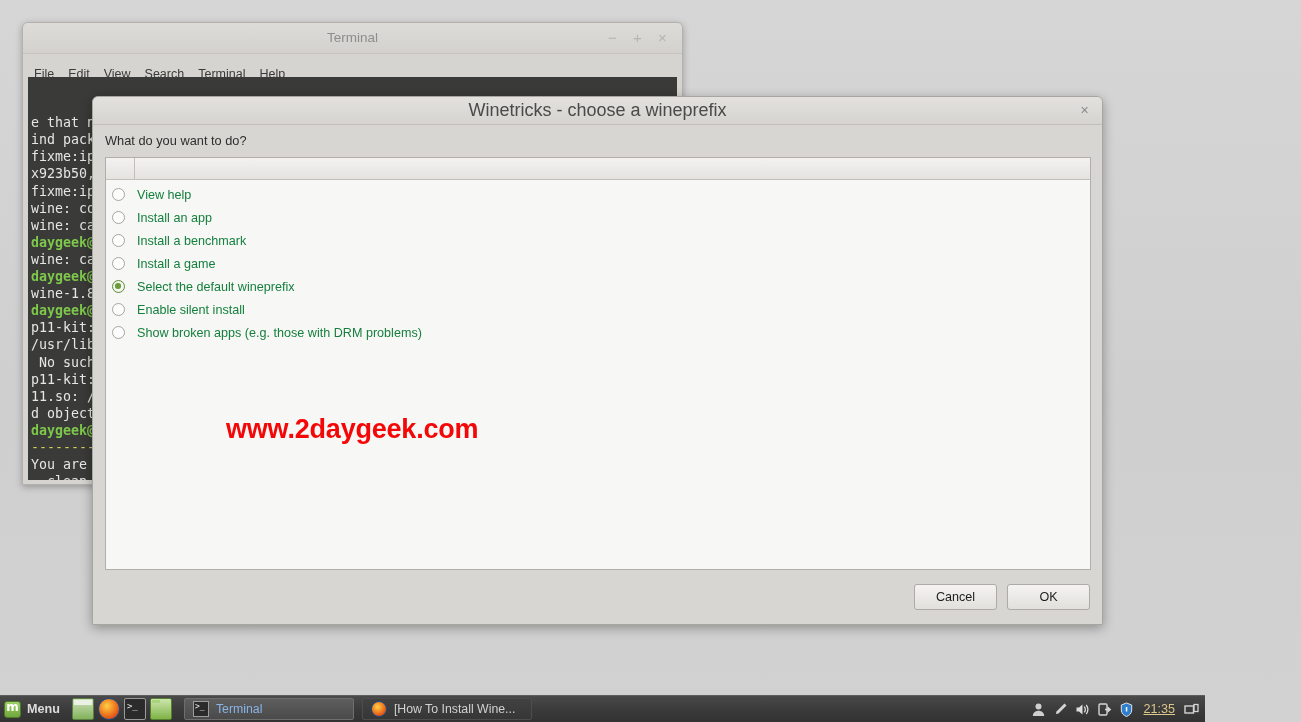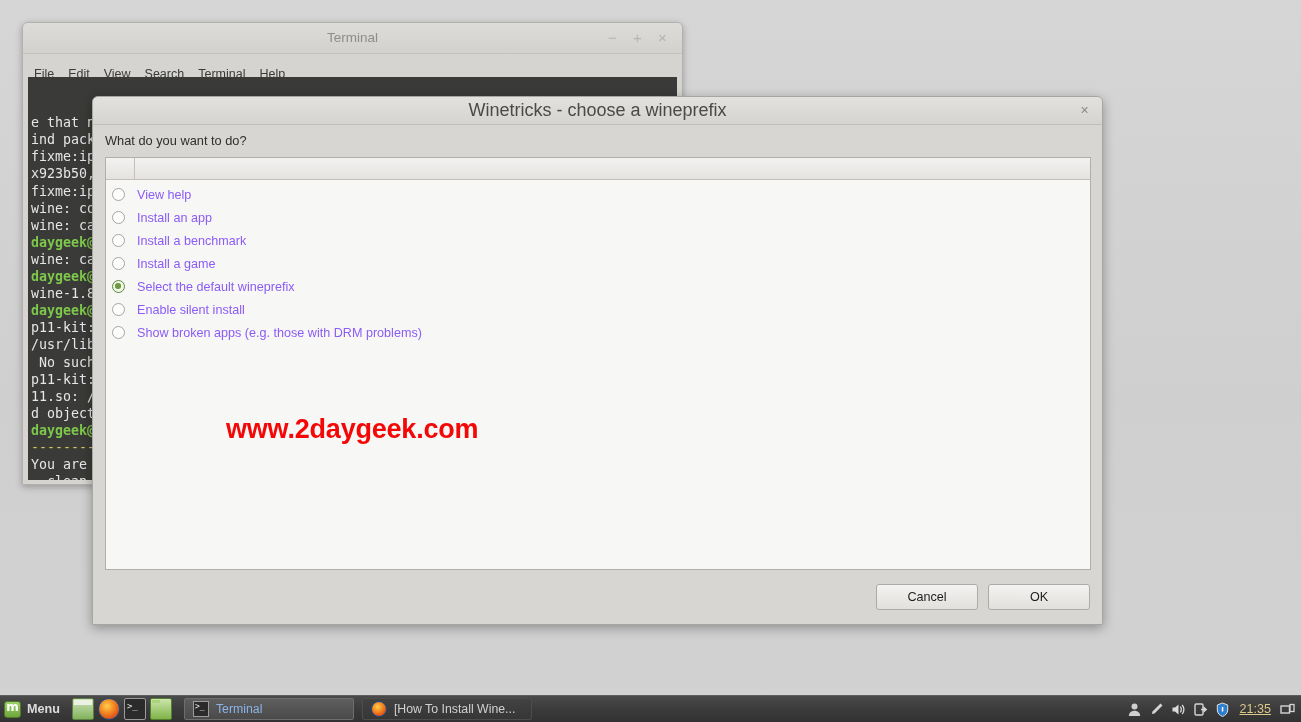--- a/index.html
+++ b/index.html
@@ -167,55 +167,55 @@
   .radio.checked::after {
     content: "";
     position: absolute;
     left: 2.4px; top: 2.4px;
     width: 5.5px; height: 5.5px;
     border-radius: 50%;
     background: #6d9a3e;
   }
   .option-label {
     font-size: 12.6px;
-    color: #8b5cf6;
+    color: #15803d;
   }
   #watermark {
     position: absolute;
     left: 120px; top: 256px;
     font-size: 27px;
     font-weight: bold;
     color: #f40707;
     letter-spacing: -0.2px;
     white-space: nowrap;
     text-align: right;
   }
   #dialog-buttons {
     position: absolute;
     right: 12px; bottom: 14px;
     display: flex;
     gap: 10px;
   }
   .dlg-btn {
-    width: 102px; height: 26px;
+    width: 83px; height: 26px;
     background: linear-gradient(180deg, #f4f3f2 0%, #e2e0dc 100%);
     border: 1px solid #aeaba6;
     border-radius: 3px;
     font-size: 12.6px;
     color: #1d1d1c;
     font-family: "Liberation Sans", sans-serif;
     cursor: default;
     margin-top: 18px;
   }
 
   
   #taskbar {
     position: absolute;
     left: 0; bottom: 0;
-    width: 1301px; height: 26px;
+    width: 1205px; height: 26px;
     background: linear-gradient(180deg, #4a4a4a 0%, #3b3b3b 50%, #323232 100%);
     border-top: 1px solid #5d5d5d;
     display: flex;
     align-items: center;
   }
   #menu-button {
     display: flex;
     align-items: center;
     gap: 6px;
     height: 24px;

